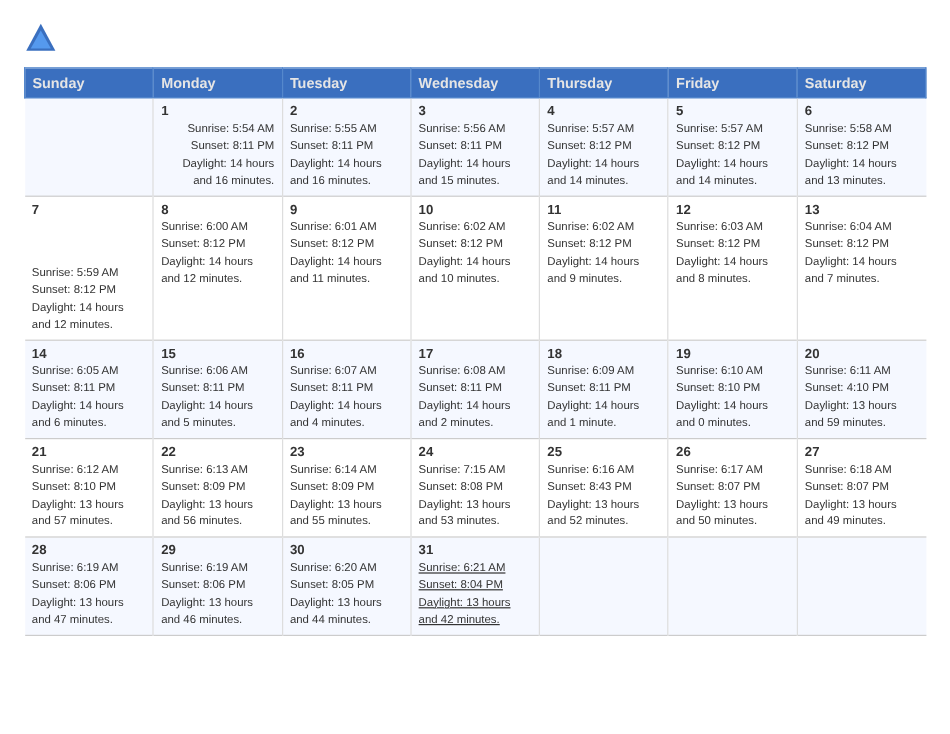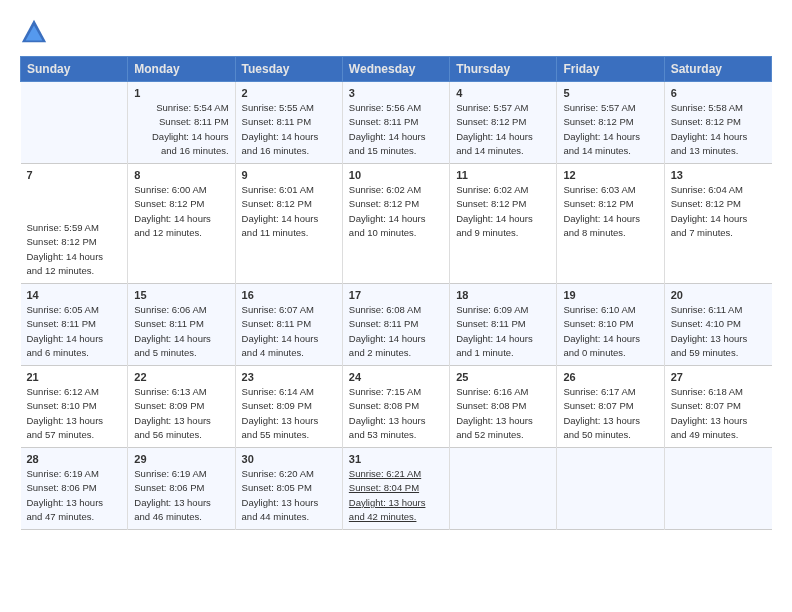--- a/index.html
+++ b/index.html
@@ -303,21 +303,21 @@
           <td>
             <span class="day-num">24</span>
             <div class="cell-info" style="white-space: pre-line;">Sunrise: 7:15 AM
 Sunset: 8:08 PM
 Daylight: 13 hours
 and 53 minutes.</div>
           </td>
           <td>
             <span class="day-num">25</span>
             <div class="cell-info" style="white-space: pre-line;">Sunrise: 6:16 AM
-Sunset: 8:08 PM
+Sunset: 8:43 PM
 Daylight: 13 hours
 and 52 minutes.</div>
           </td>
           <td>
             <span class="day-num">26</span>
             <div class="cell-info" style="white-space: pre-line;">Sunrise: 6:17 AM
 Sunset: 8:07 PM
 Daylight: 13 hours
 and 50 minutes.</div>
           </td>

